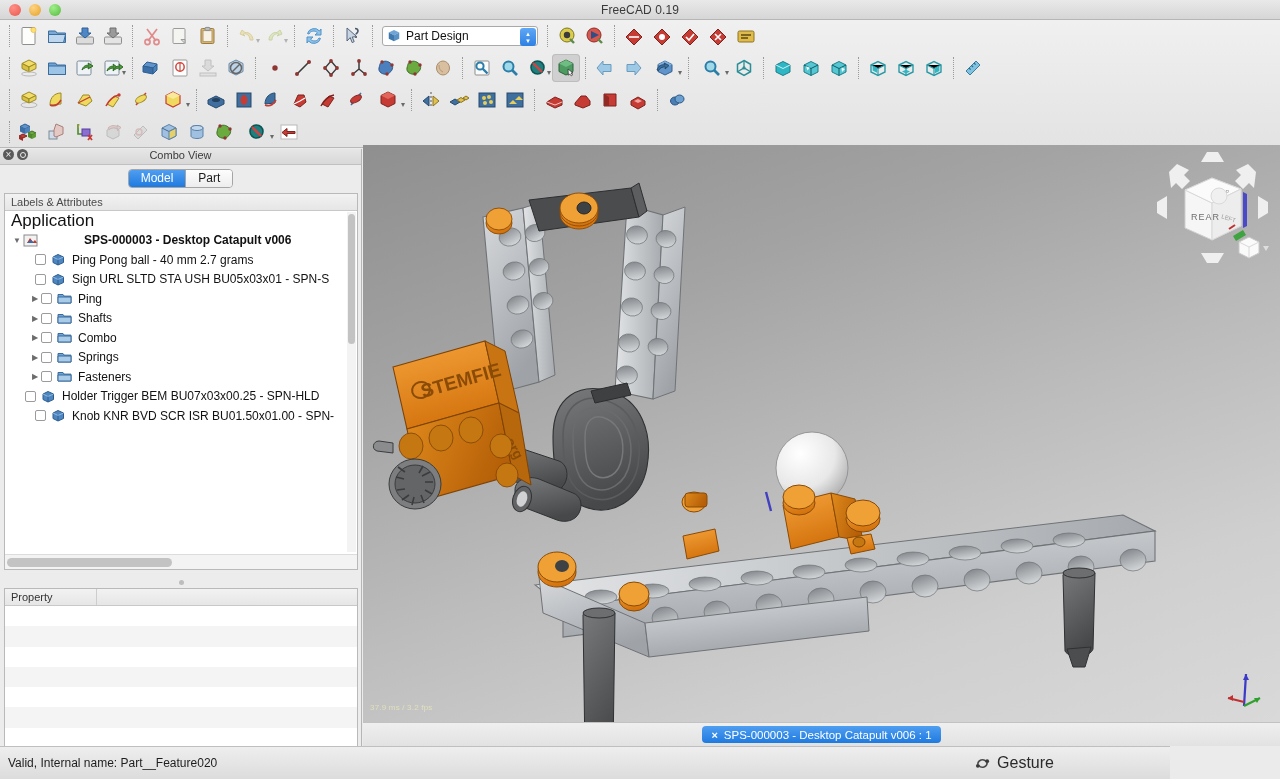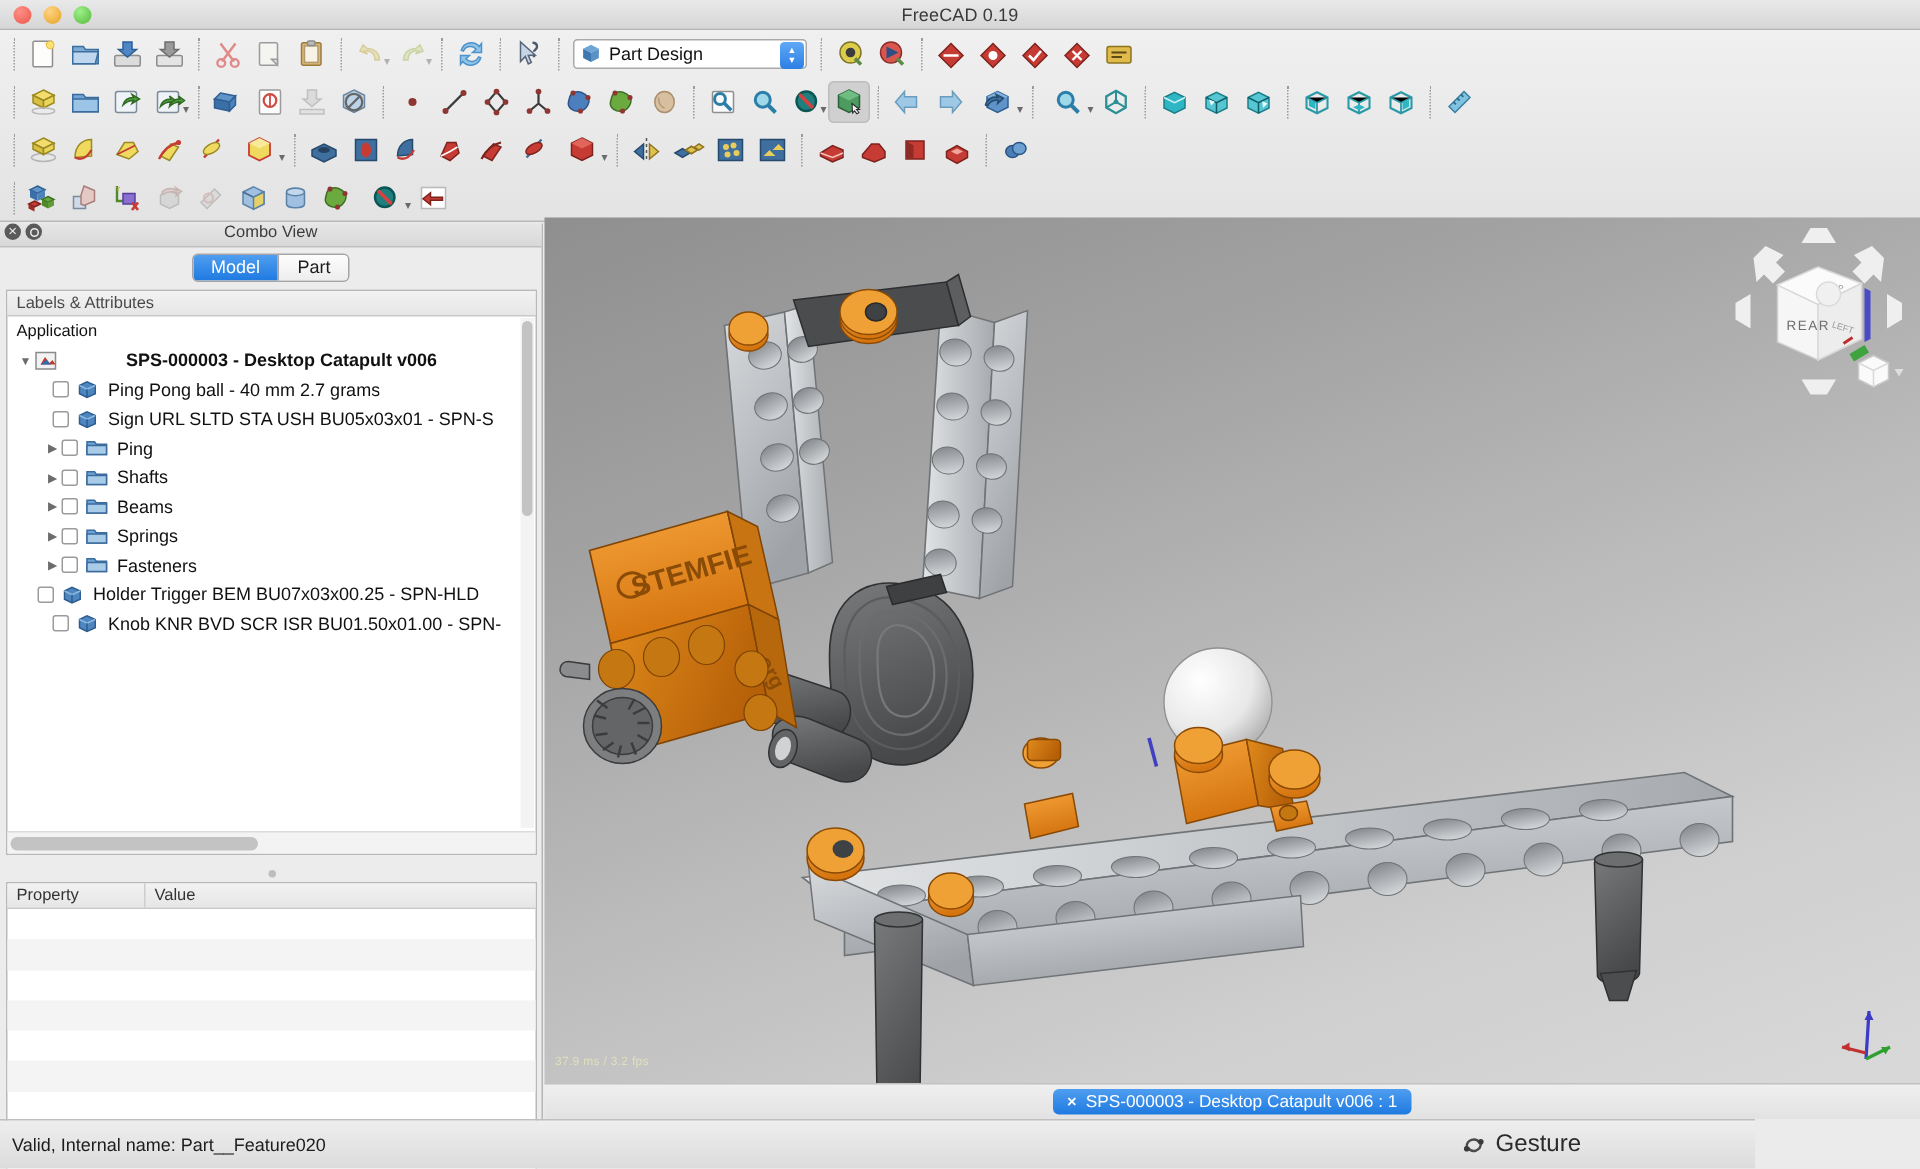--- a/index.html
+++ b/index.html
@@ -101,21 +101,21 @@
     position:absolute; left:4px; top:44px; width:354px; height:377px;
     background:#fff; border:1px solid #b9b9b9;
   }
   .tree-hdr {
     height:17px; background: linear-gradient(#f2f2f2,#e6e6e6);
     border-bottom:1px solid #c8c8c8; font-size:11px; color:#4a4a4a;
     display:flex; align-items:center; padding-left:6px;
   }
   .tree-body { position:absolute; left:0; top:17px; right:0; bottom:16px; overflow:hidden; }
   .tnode { height:19.5px; display:flex; align-items:center; font-size:12px; color:#111; white-space:nowrap; }
-  .tnode.root-app { padding-left:6px; font-size:11px; }
+  .tnode.root-app { padding-left:6px; font-size:17px; }
   .arrow {
     width:12px; display:flex; align-items:center; justify-content:center;
     font-size:8px; color:#6c6c6c; flex:0 0 auto;
   }
   .chk {
     width:11px; height:11px; border:1px solid #9b9b9b; border-radius:2px;
     background:#fff; margin-right:5px; flex:0 0 auto;
   }
   .ticon { width:15px; height:13px; margin-right:6px; flex:0 0 auto; }
   .tlabel { overflow:hidden; }
@@ -872,21 +872,21 @@
 
         <div class="tnode" style="padding-left:24px">
           <span class="arrow">▶</span>
           <span class="chk"></span>
           <span class="ticon">
             <svg width="15" height="13" viewBox="0 0 15 13">
                 <path d="M1 2.5h5l1.2 1.6H14V11H1z" fill="#6ea4d6" stroke="#3a6b9c"></path>
                 <path d="M1 5h13v6H1z" fill="#a8cbe8" stroke="#3a6b9c"></path>
               </svg>
           </span>
-          <span class="tlabel">Beams</span>
+          <span class="tlabel">Combo</span>
         </div>
 
         <div class="tnode" style="padding-left:24px">
           <span class="arrow">▶</span>
           <span class="chk"></span>
           <span class="ticon">
             <svg width="15" height="13" viewBox="0 0 15 13">
                 <path d="M1 2.5h5l1.2 1.6H14V11H1z" fill="#6ea4d6" stroke="#3a6b9c"></path>
                 <path d="M1 5h13v6H1z" fill="#a8cbe8" stroke="#3a6b9c"></path>
               </svg>
@@ -937,21 +937,20 @@
       <div class="tree-hscroll">
         <div class="thumb"></div>
       </div>
     </div>
 
     <div class="splitter-dot"></div>
 
     <div class="prop-wrap">
       <div class="prop-hdr">
         <div class="c1">Property</div>
-        <div class="c2">Value</div>
       </div>
       <div class="prop-rows">
         <div class="prow"></div>
         <div class="prow"></div>
         <div class="prow"></div>
         <div class="prow"></div>
         <div class="prow"></div>
         <div class="prow"></div>
         <div class="prow"></div>
         <div class="prow"></div>

